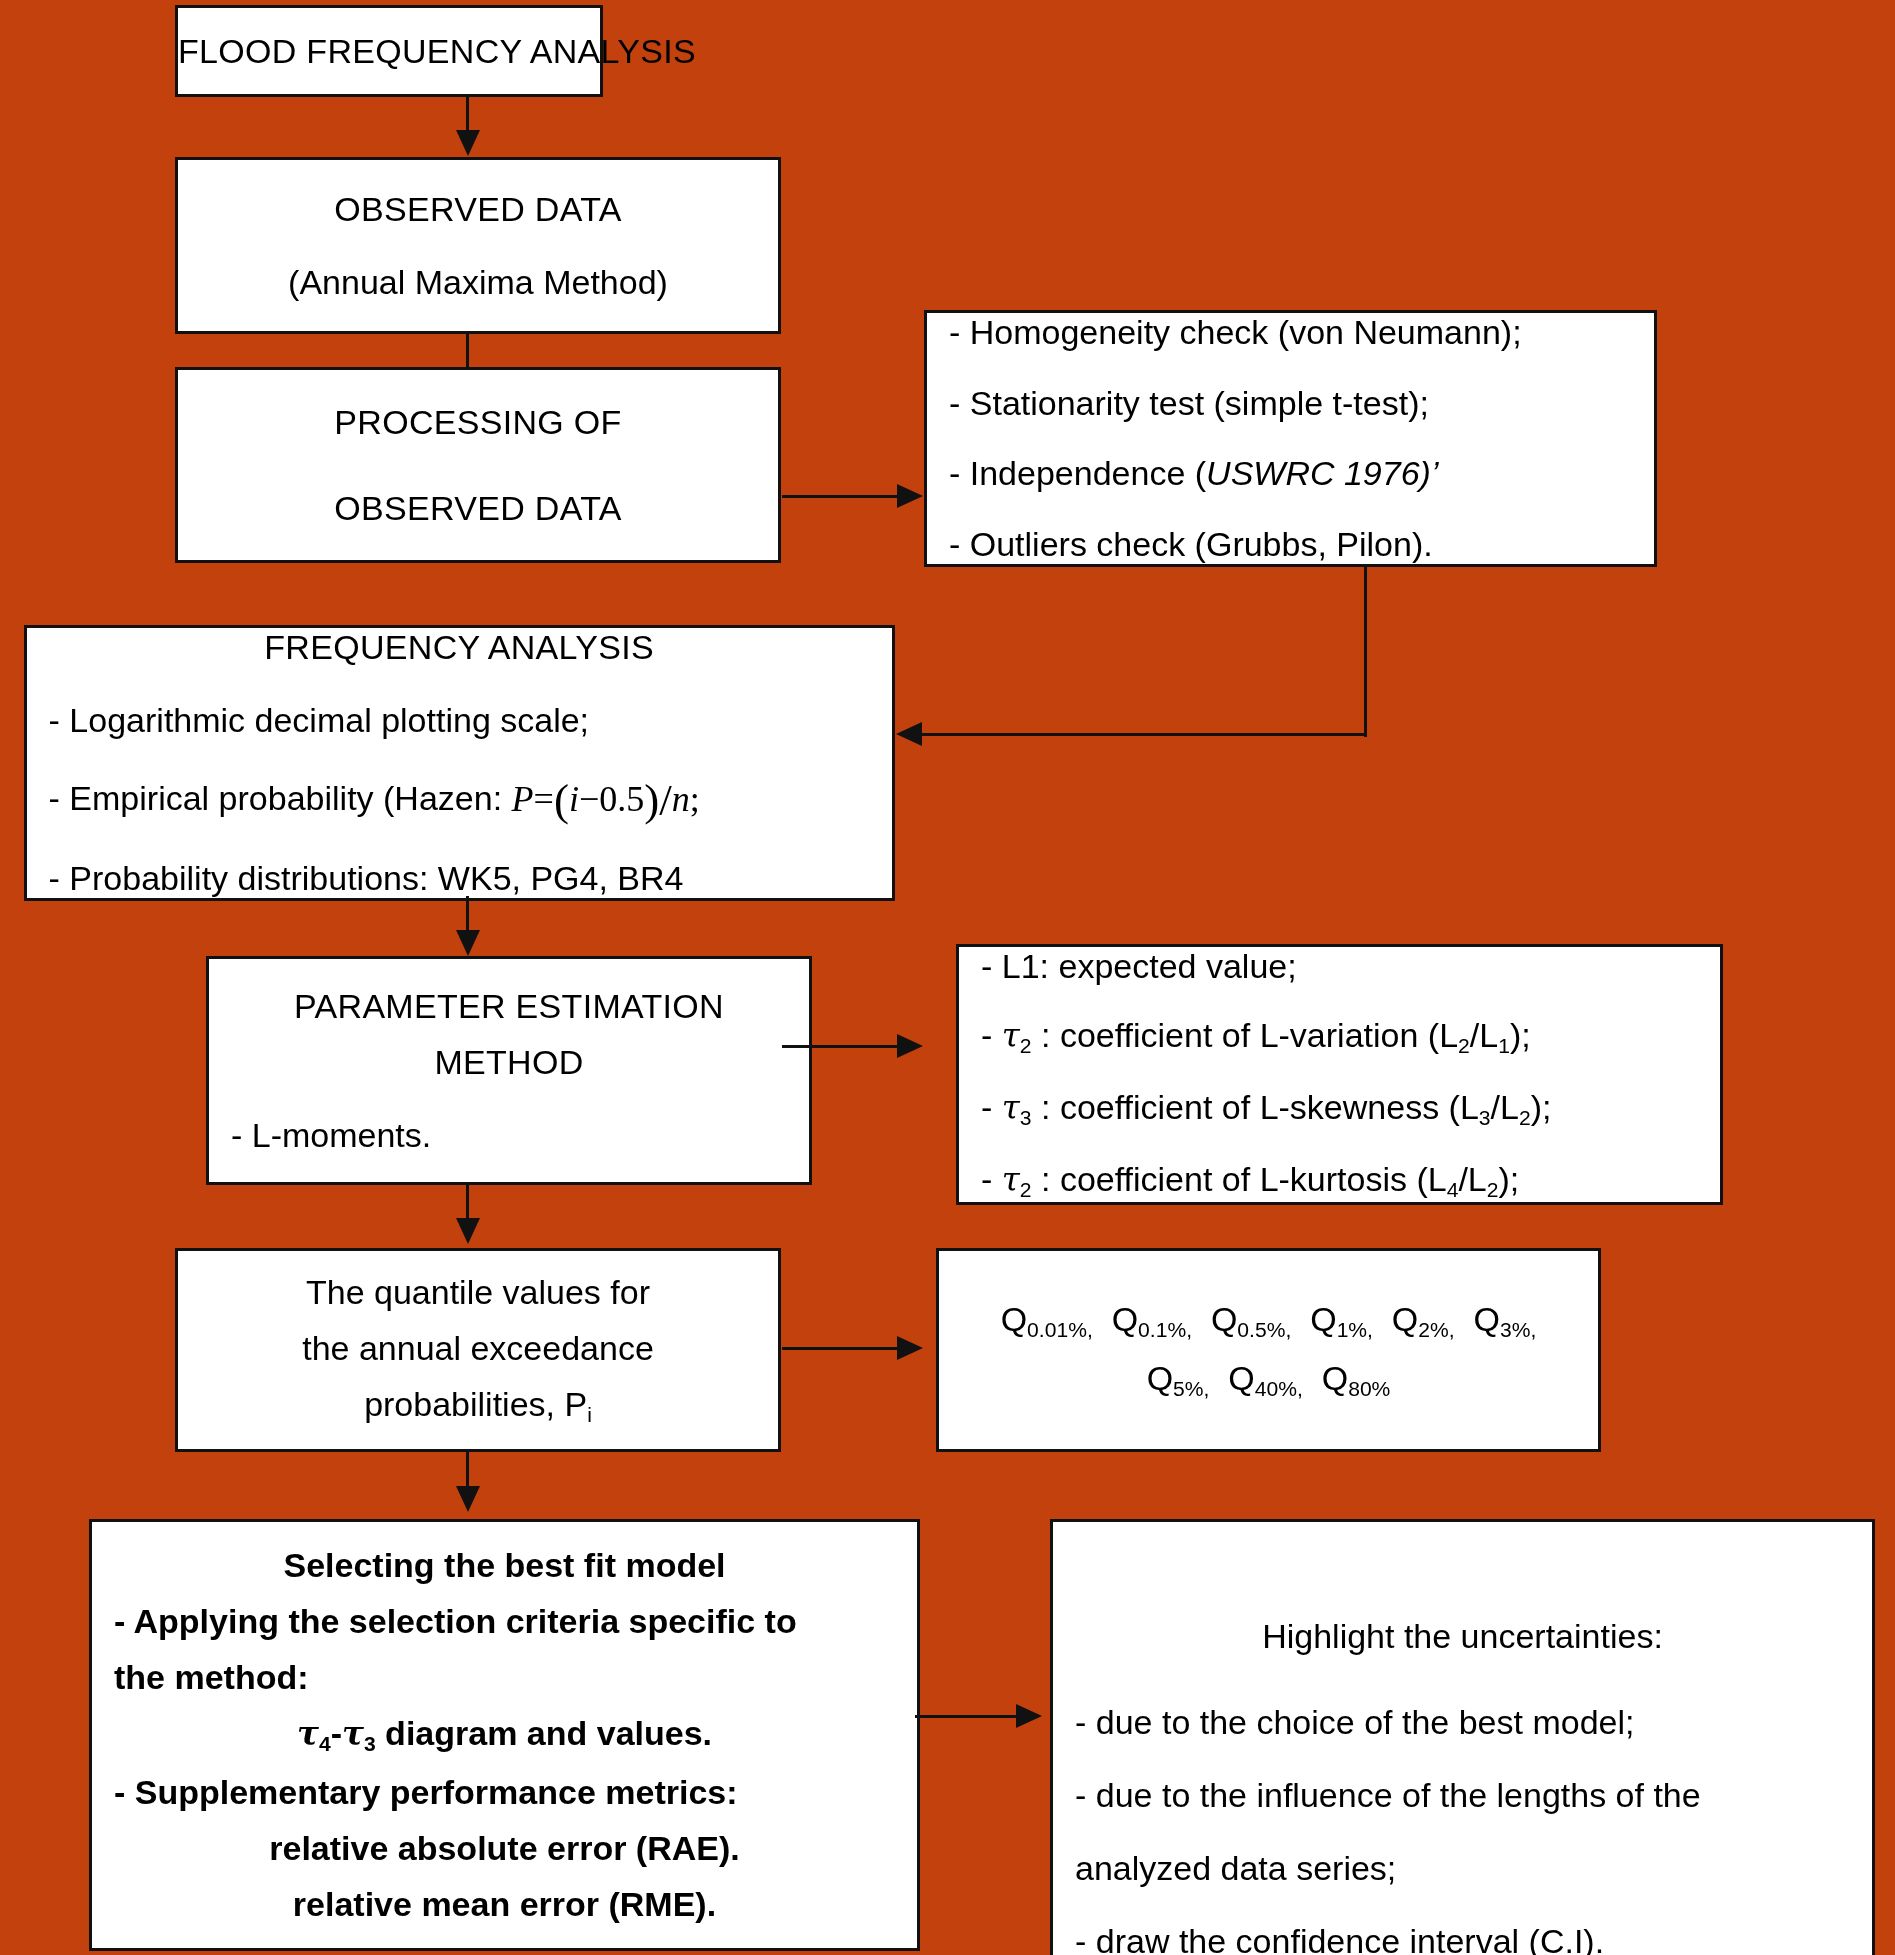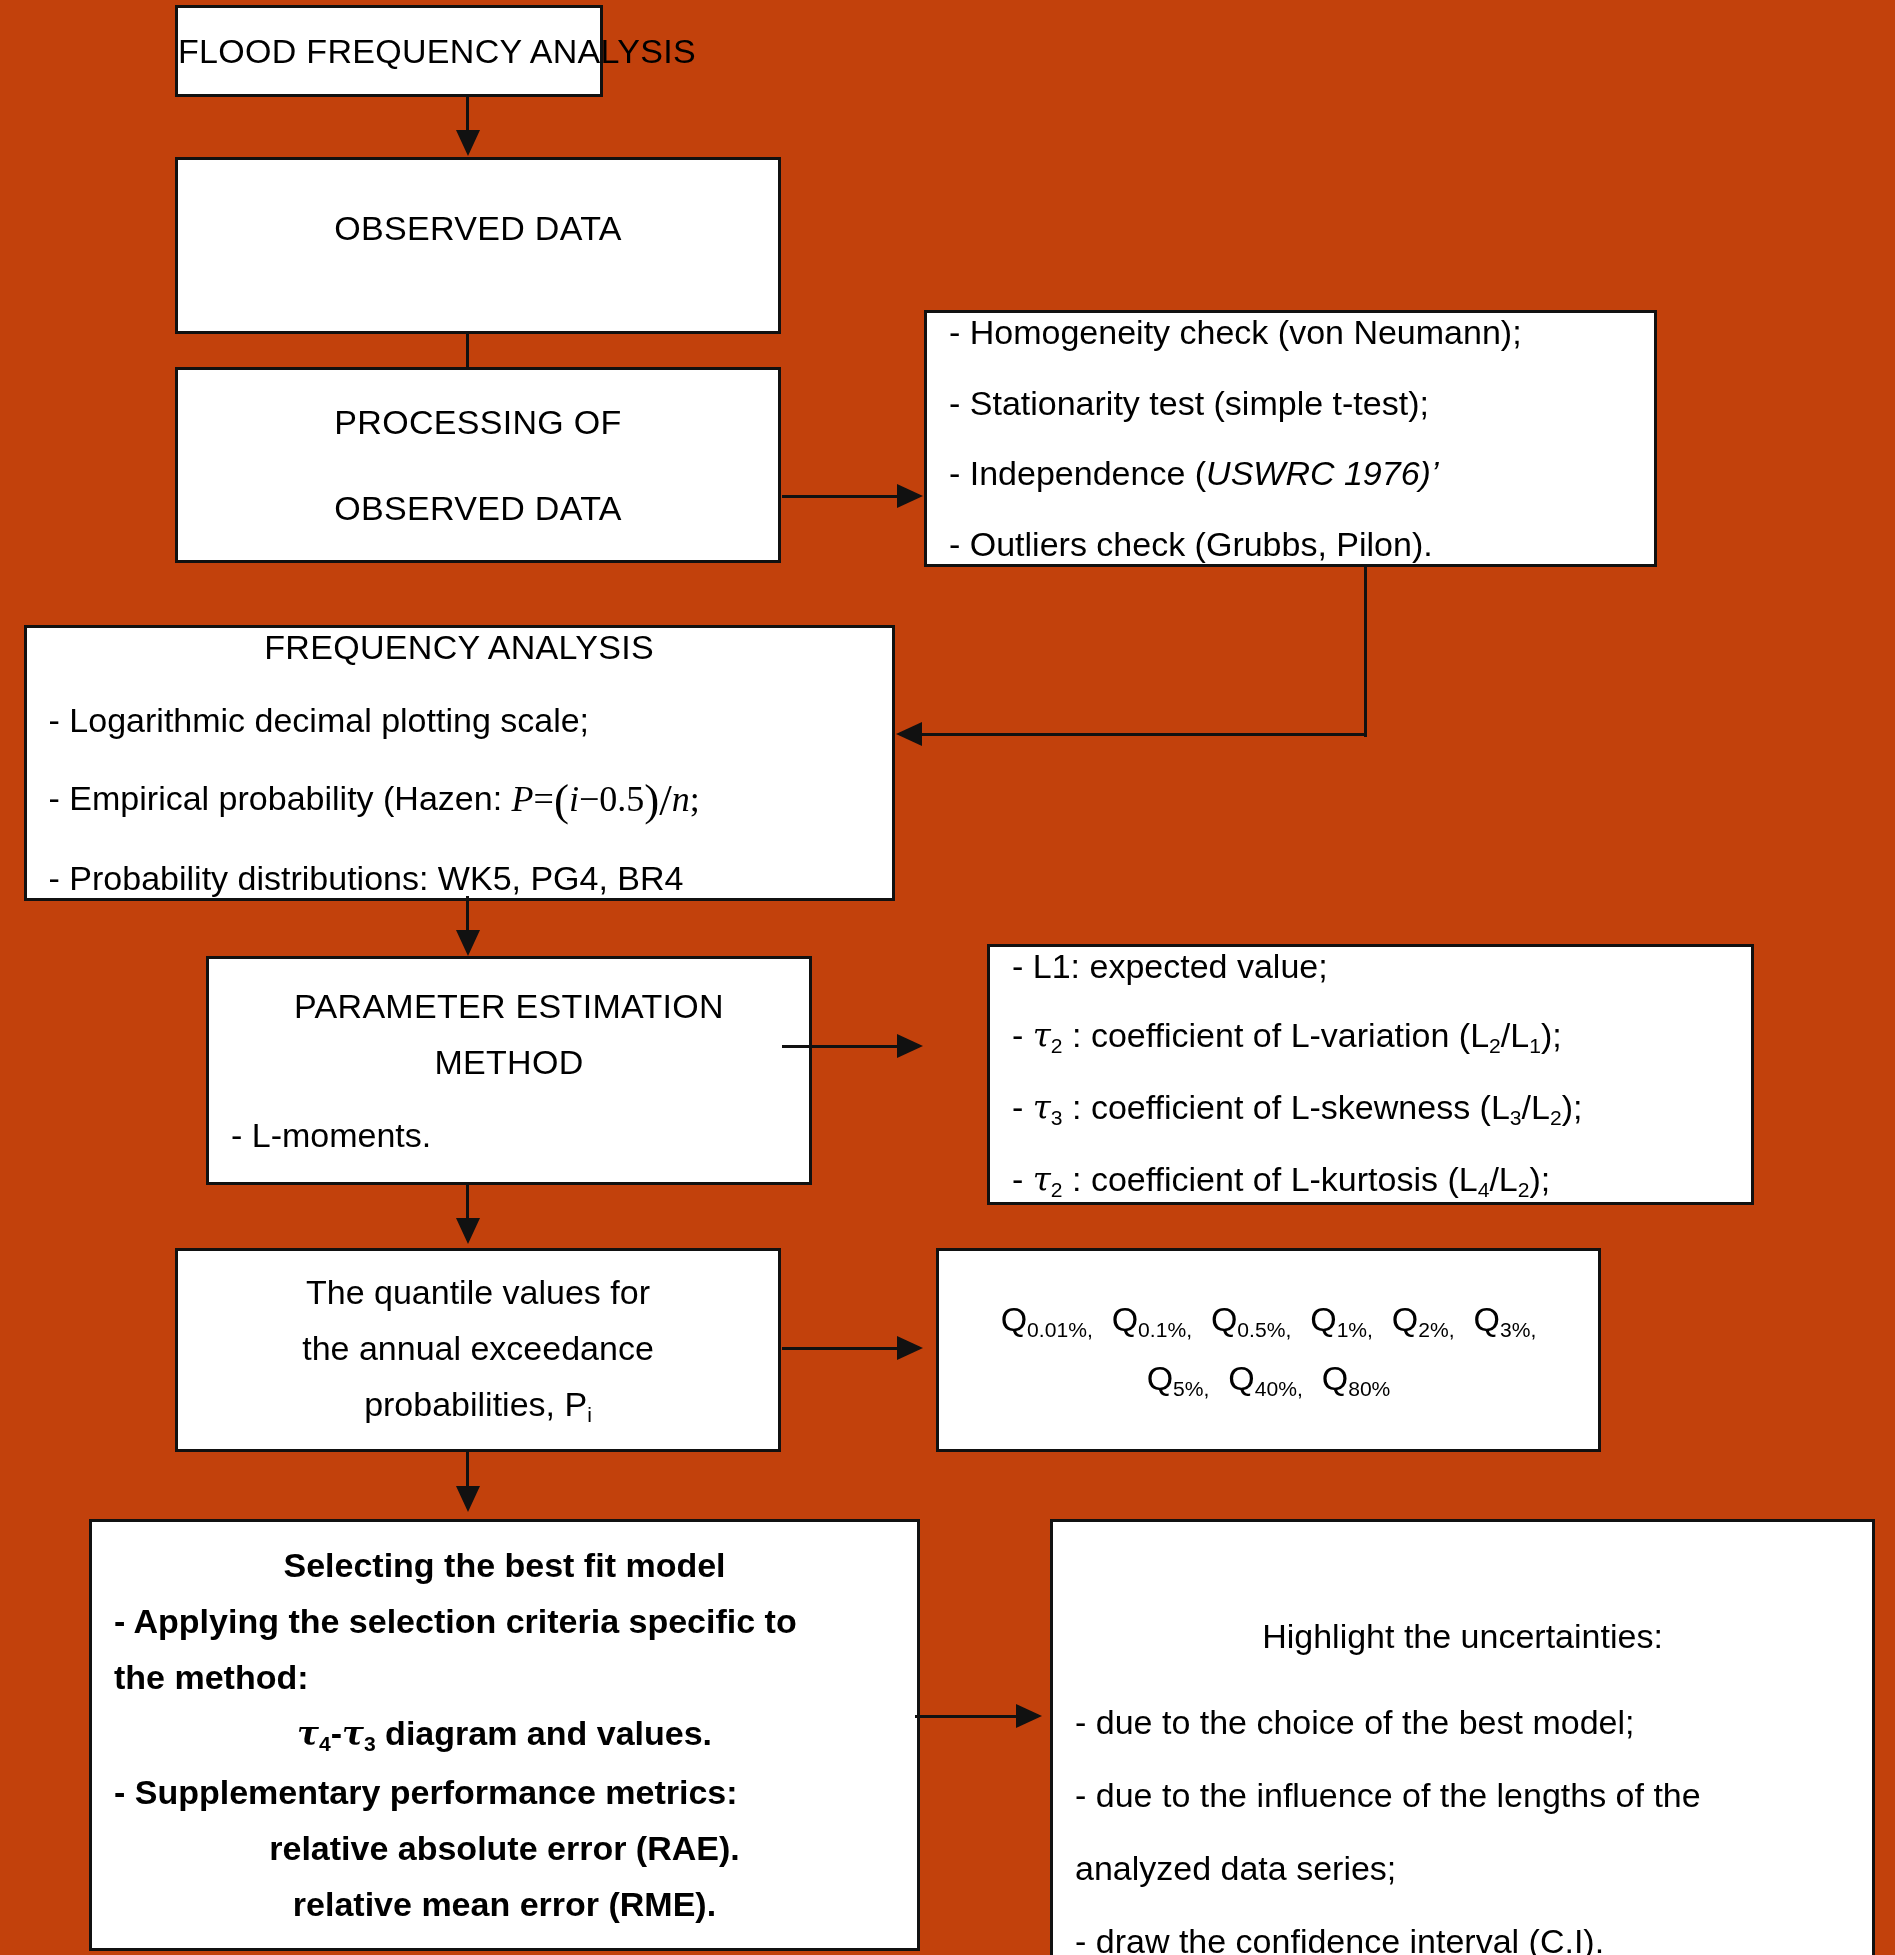--- a/index.html
+++ b/index.html
@@ -80,20 +80,21 @@
   <div class="node ctr" style="left:175px; top:5.2px; width:428px; height:92px;">
     <span class="line t-title">FLOOD FREQUENCY ANALYSIS</span>
   </div>
 
   <div class="conn vline" style="left:466px; top:97px; width:3.3px; height:41px;"></div>
   <div class="arrow arrow-down" style="left:456px; top:130px;"></div>
 
   <div class="node ctr" style="left:175px; top:157px; width:606px; height:177px;">
     <span class="line t-title">OBSERVED DATA</span>
     <span class="gap-md"></span>
+    <span class="line t-body">(Annual Maxima Method)</span>
   </div>
 
   <div class="conn vline" style="left:466px; top:334px; width:3.3px; height:41px;"></div>
   <div class="arrow arrow-down" style="left:456px; top:367px;"></div>
 
   <div class="node ctr" style="left:175px; top:367px; width:606px; height:196px;">
     <span class="line t-title">PROCESSING OF</span>
     <span class="gap-lg"></span>
     <span class="line t-title">OBSERVED DATA</span>
   </div>
@@ -132,21 +133,21 @@
     <span class="line t-title ctr">PARAMETER ESTIMATION</span>
     <span class="gap-sm"></span>
     <span class="line t-title ctr">METHOD</span>
     <span class="gap-md"></span>
     <span class="line t-body left pad-l">- L-moments.</span>
   </div>
 
   <div class="conn hline" style="left:782px; top:1045px; width:122px; height:3.3px;"></div>
   <div class="arrow arrow-right" style="left:897px; top:1034px;"></div>
 
-  <div class="node left" style="left:987px; top:944px; width:767px; height:261px;">
+  <div class="node left" style="left:956px; top:944px; width:767px; height:261px;">
     <span class="line t-body pad-lr"><span>- </span><span>L1</span><span>: expected value;</span></span>
     <span class="gap-sm"></span>
     <span class="line t-body pad-lr"><span>- </span><span class="tau">τ</span><sub>2</sub><span> : coefficient of L-variation (L</span><sub>2</sub><span>/L</span><sub>1</sub><span>);</span></span>
     <span class="gap-sm"></span>
     <span class="line t-body pad-lr"><span>- </span><span class="tau">τ</span><sub>3</sub><span> : coefficient of L-skewness (L</span><sub>3</sub><span>/L</span><sub>2</sub><span>);</span></span>
     <span class="gap-sm"></span>
     <span class="line t-body pad-lr"><span>- </span><span class="tau">τ</span><sub>2</sub><span> : coefficient of L-kurtosis (L</span><sub>4</sub><span>/L</span><sub>2</sub><span>);</span></span>
   </div>
 
   <div class="conn vline" style="left:466px; top:1185px; width:3.3px; height:42px;"></div>

